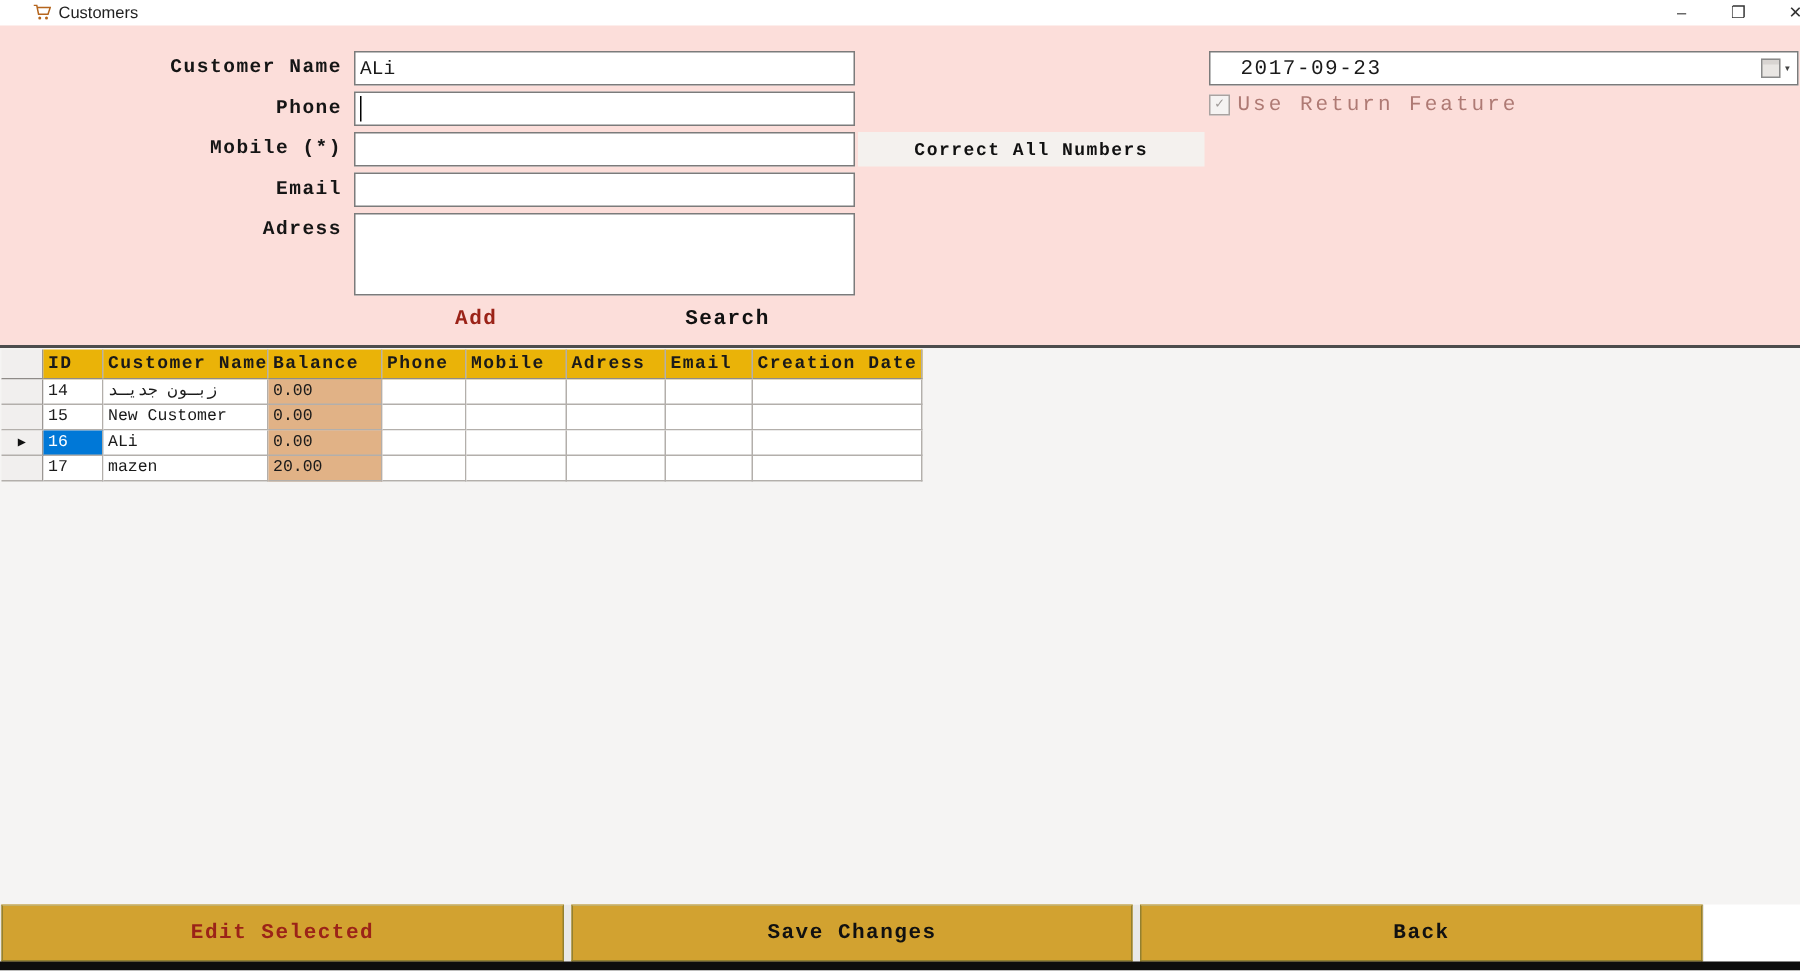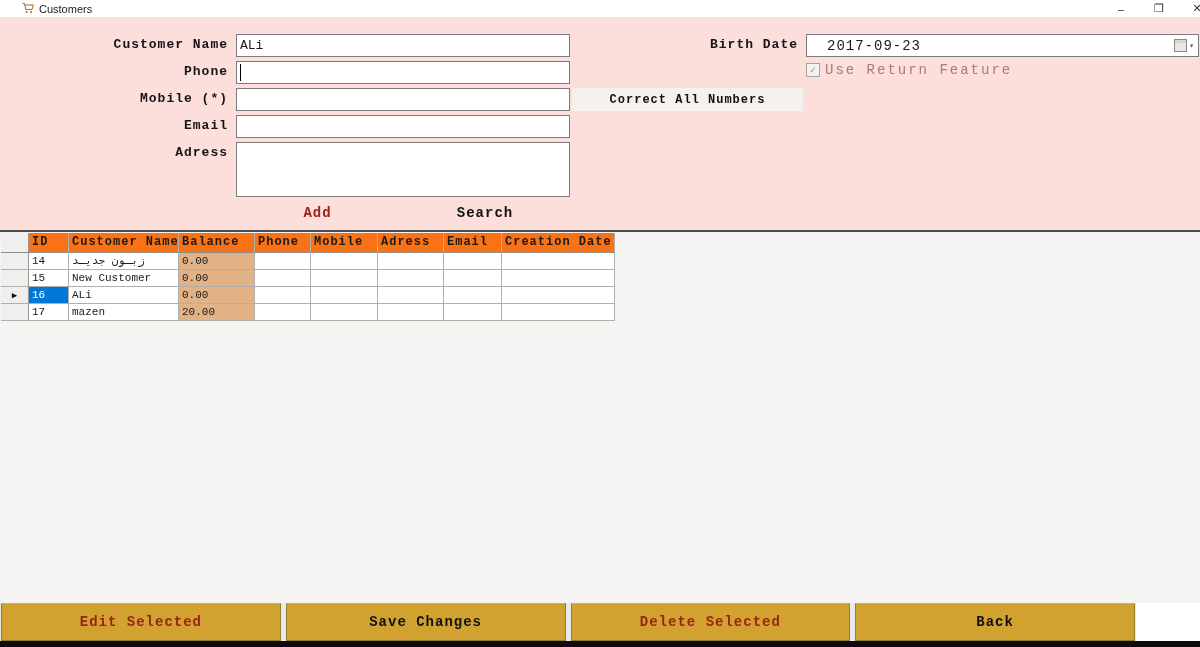--- a/index.html
+++ b/index.html
@@ -73,21 +73,21 @@
     position:absolute;left:1px;top:1px;
     display:grid;
     grid-template-columns:28px 40px 110px 76px 56px 67px 66px 58px 113px;
   }
   .dcell{
     background:#fff;border-right:1px solid #b3afab;border-bottom:1px solid #b3afab;
     font-size:11px;color:#1a1a1a;height:16px;line-height:16px;
     padding:0 3px;overflow:hidden;white-space:nowrap;box-sizing:content-box;
   }
   .dcell.hdr{
-    background:#f97316;font-weight:bold;font-size:12px;height:19px;line-height:19px;
+    background:#eab308;font-weight:bold;font-size:12px;height:19px;line-height:19px;
     border-bottom:1px solid #8f8b88;letter-spacing:1px;
   }
   .dcell.rowsel{background:#f1efee;border-right:1px solid #9b9794;text-align:center;padding:0;}
   .dcell.balance{background:#e1b286;}
   .dcell.sel-id{background:#0078d7;color:#fff;}
   .sel-arrow{font-size:9px;color:#111;}
   
   .footer{
     position:absolute;left:0;top:603px;width:1136px;height:38px;
     display:flex;gap:5px;padding:0 1px;box-sizing:border-box;background:#e9e9e9;
@@ -139,21 +139,20 @@
 
   <div class="flabel" style="left:0;top:101px;width:228px;">Email</div>
   <input class="tinput" style="left: 236px; top: 98px; width: 326px;" value="">
 
   <div class="flabel" style="left:0;top:128px;width:228px;">Adress</div>
   <textarea class="tinput" style="left: 236px; top: 125px; width: 326px;"></textarea>
 
   <button class="link-btn red" style="left:270px;top:188px;width:95px;">Add</button>
   <button class="link-btn black" style="left:430px;top:188px;width:110px;">Search</button>
 
-  <div class="flabel" style="left:570px;top:20px;width:228px;">Birth Date</div>
   <div class="date-wrap">
     <span class="date-text">2017-09-23</span>
     <span class="date-icon"></span>
     <span class="date-arrow">▾</span>
   </div>
 
   <div class="chk-row">
     <span class="chk-box">✓</span>
     <span class="chk-label">Use Return Feature</span>
   </div>
@@ -210,17 +209,16 @@
     <div class="dcell"></div>
     <div class="dcell"></div>
     <div class="dcell"></div>
     <div class="dcell"></div>
   </div>
 </div>
 
 <div class="footer">
   <button class="gold-btn red">Edit Selected</button>
   <button class="gold-btn black">Save Changes</button>
-  <button class="gold-btn red">Delete Selected</button>
   <button class="gold-btn black">Back</button>
 </div>
 
 <div class="bottom-strip"></div>
 
 </body></html>

